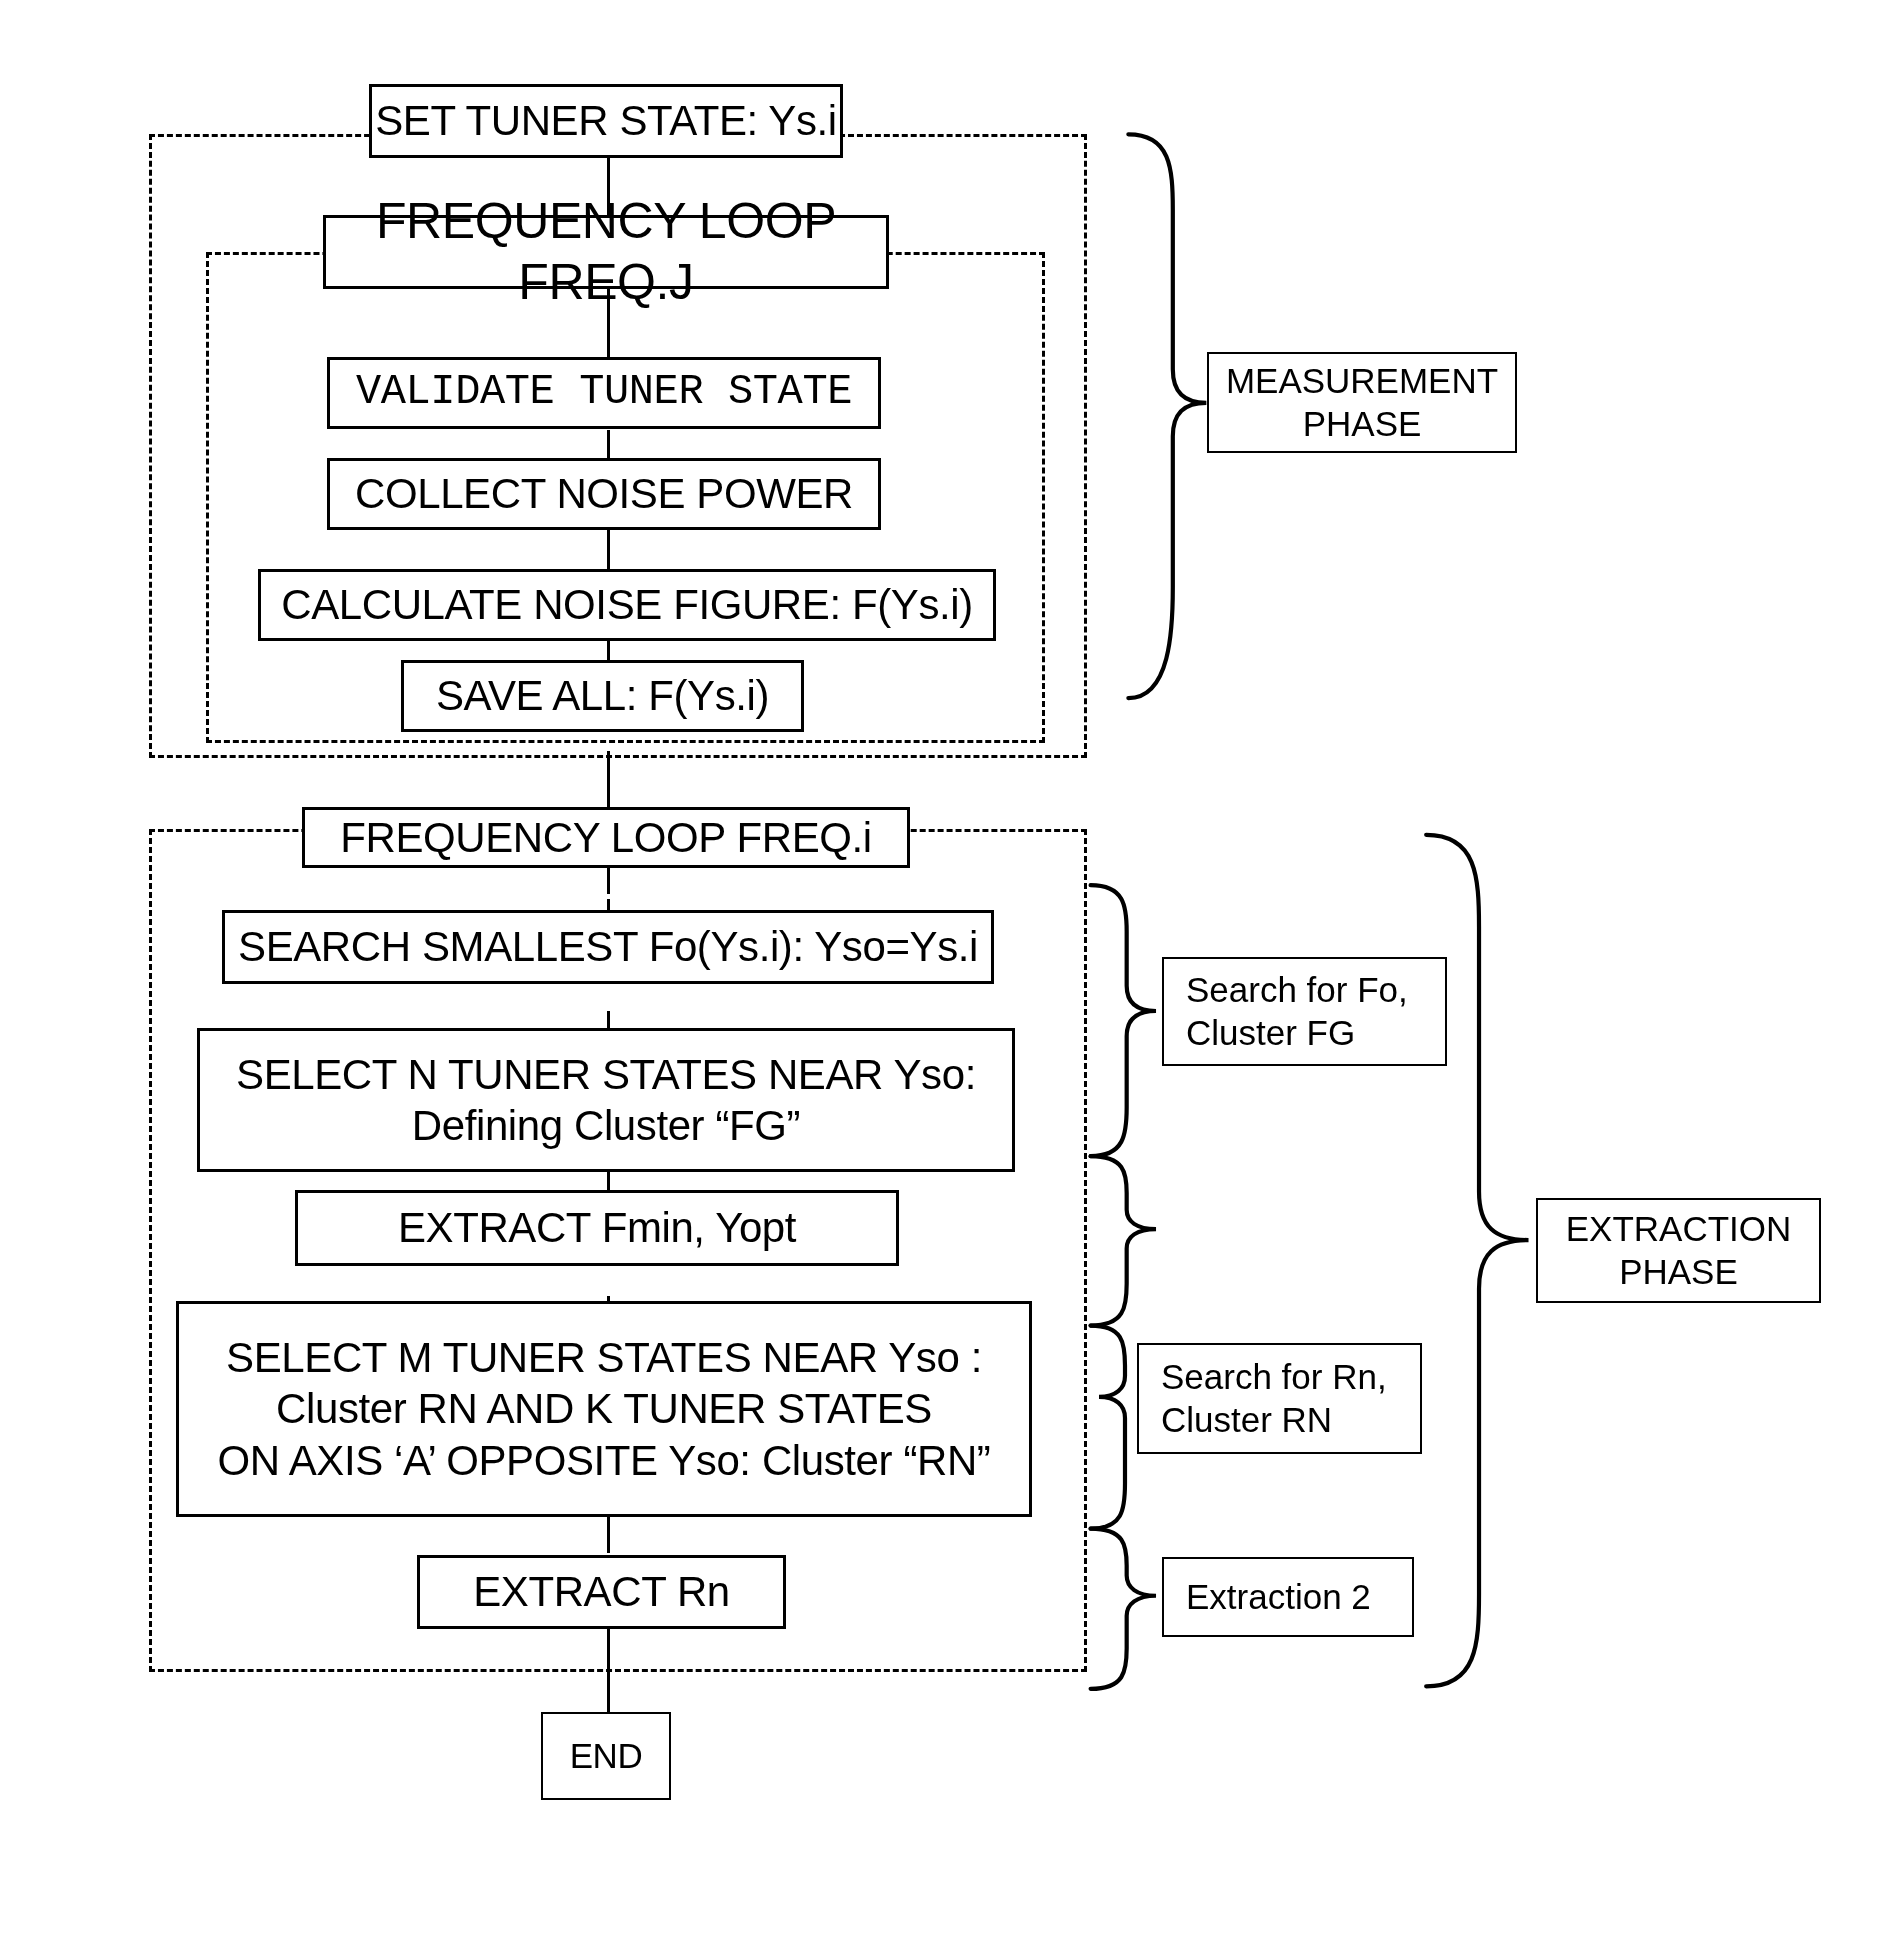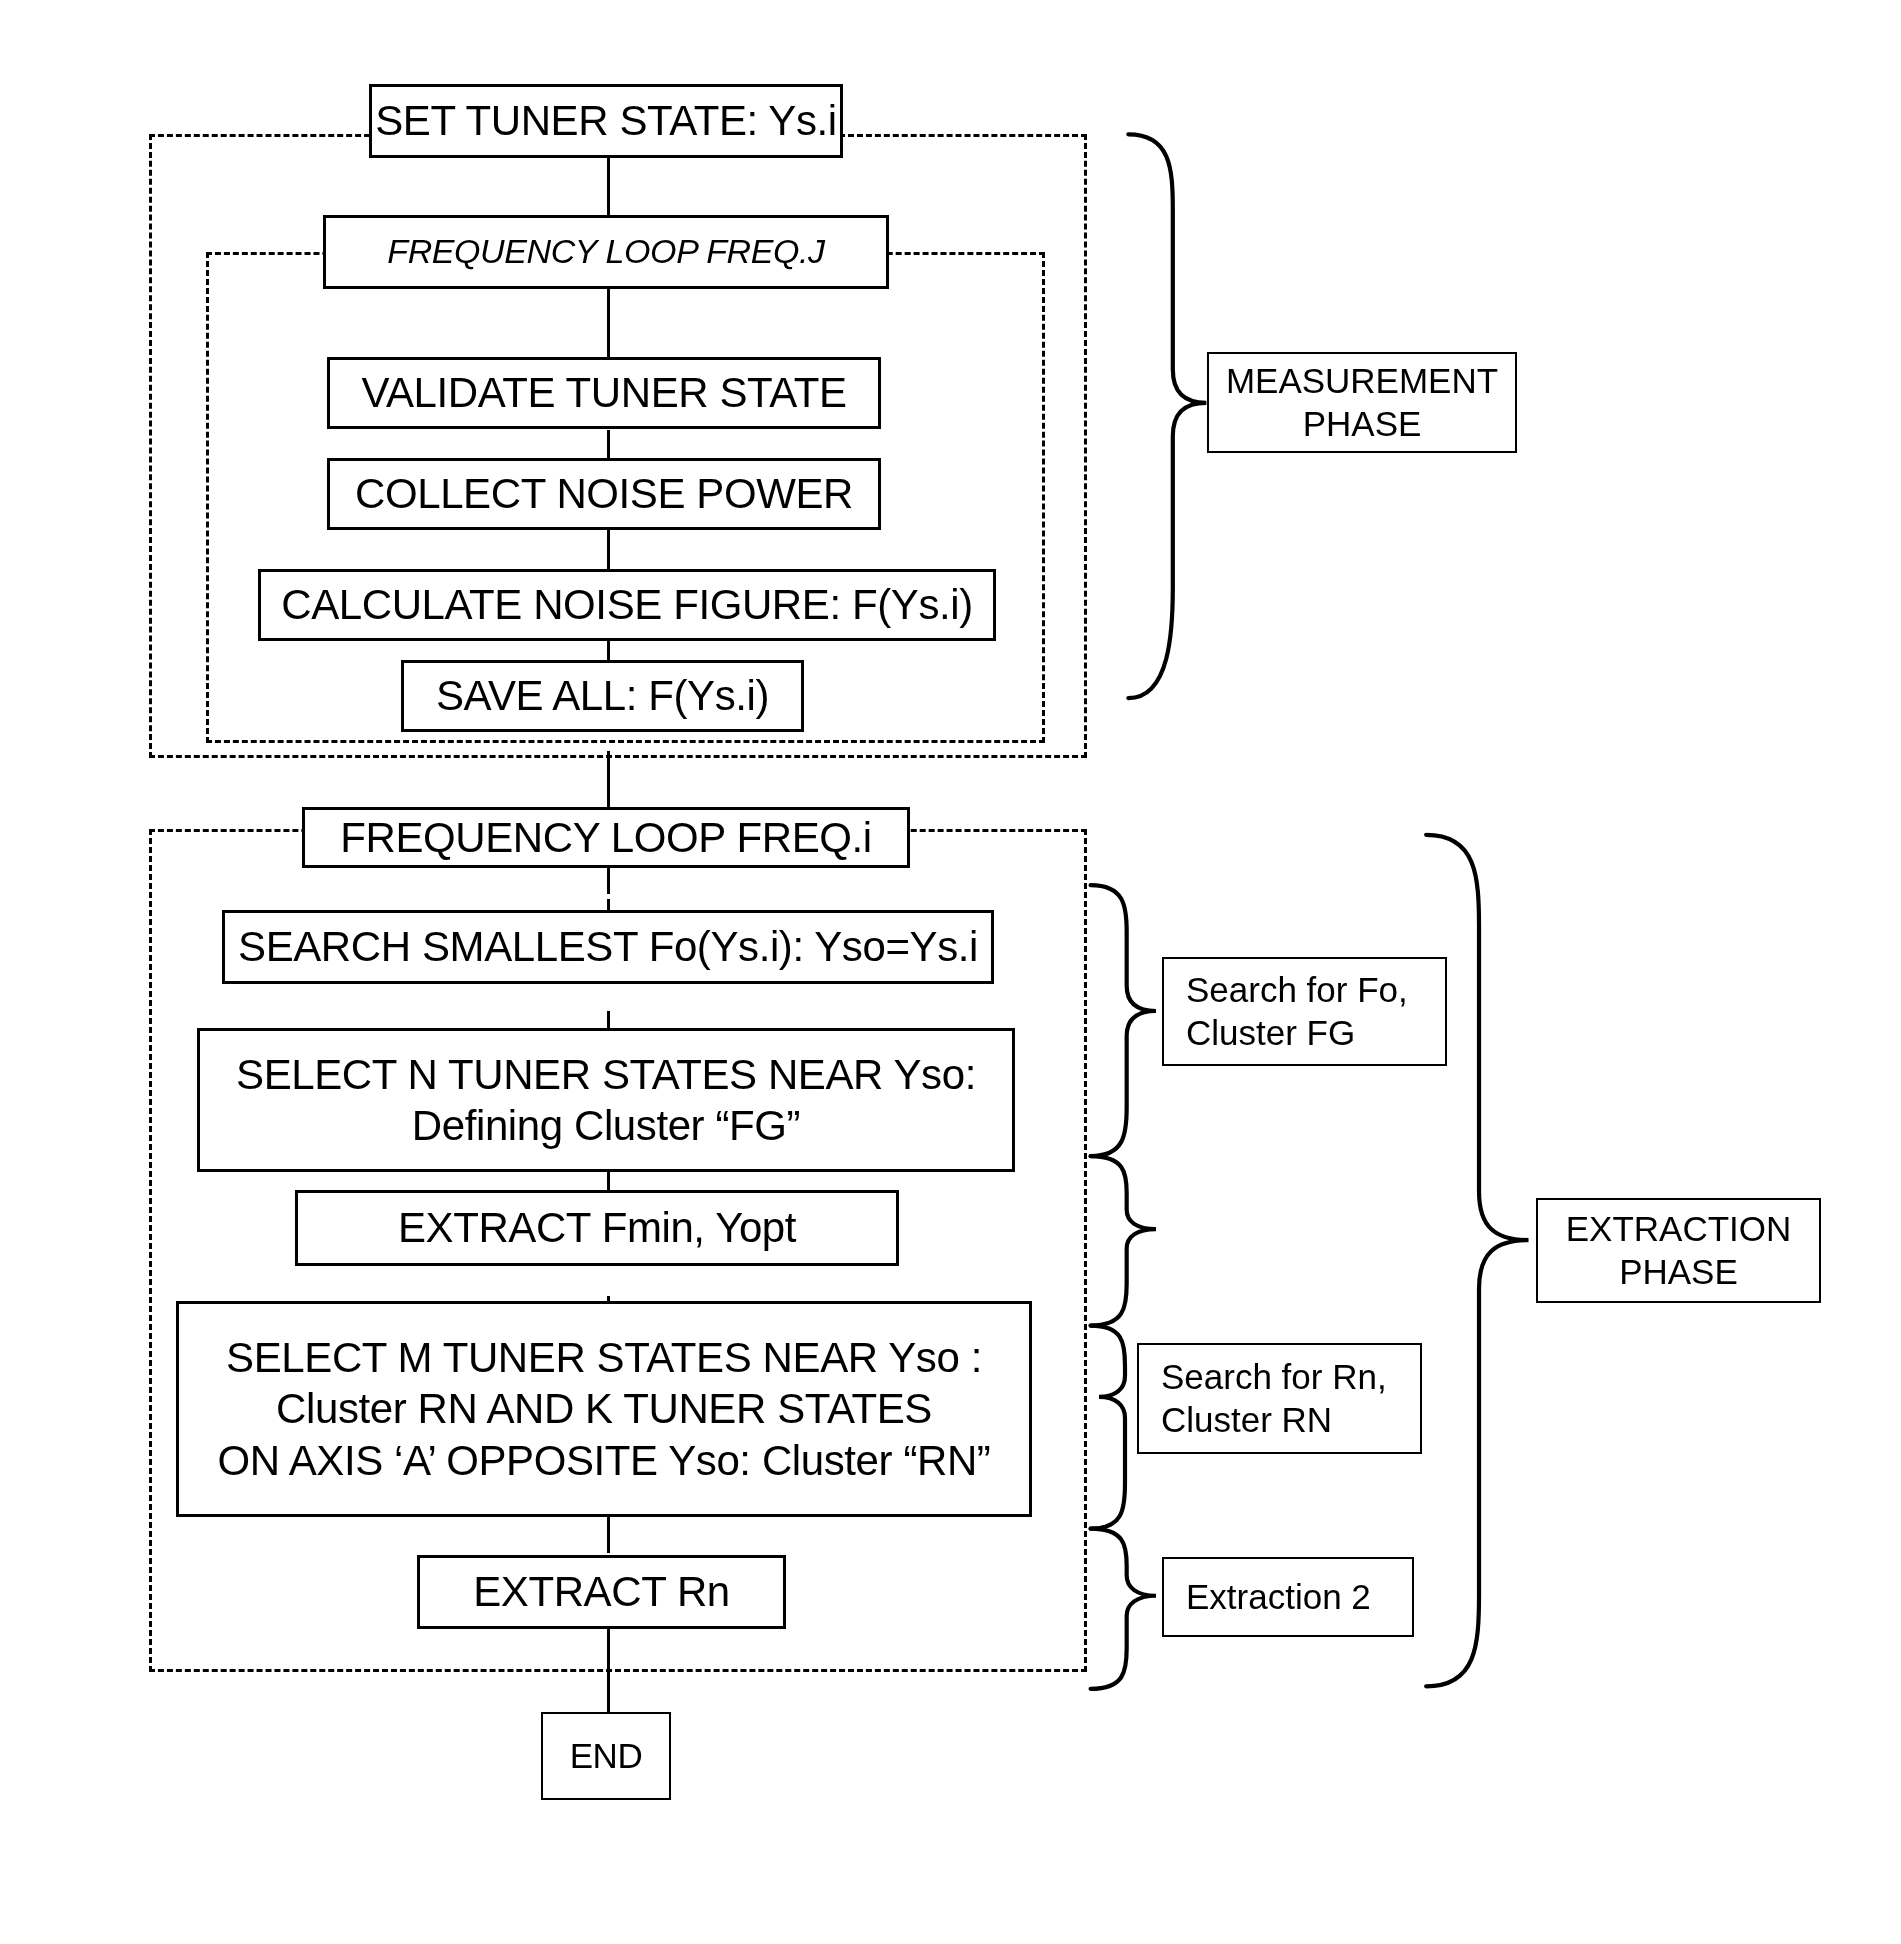--- a/index.html
+++ b/index.html
@@ -77,23 +77,23 @@
 
   <div class="conn" style="left:607px; top:899px; height:50px;"></div>
   <div class="conn" style="left:607px; top:1011px; height:34px;"></div>
   <div class="conn" style="left:607px; top:1172px; height:44px;"></div>
   <div class="conn" style="left:607px; top:1296px; height:38px;"></div>
   <div class="conn" style="left:607px; top:1517px; height:36px;"></div>
   <div class="conn" style="left:607px; top:1628px; height:117px;"></div>
 
   <div class="box cond" style="left:369px; top:84px; width:474px; height:74px; font-size:42px;">SET TUNER STATE: Ys.i</div>
 
-  <div class="box cond" style="left:323px; top:215px; width:566px; height:74px; font-size:34px;font-style:italic;">FREQUENCY LOOP FREQ.J</div>
+  <div class="box cond" style="left:323px; top:215px; width:566px; height:74px; font-size:50px;">FREQUENCY LOOP FREQ.J</div>
 
-  <div class="box cond" style="left:327px; top:357px; width:554px; height:72px; font-size:42px;">VALIDATE TUNER STATE</div>
+  <div class="box cond" style="left:327px; top:357px; width:554px; height:72px; font-size:42px;font-family:Liberation Mono, monospace;">VALIDATE TUNER STATE</div>
 
   <div class="box cond" style="left:327px; top:458px; width:554px; height:72px; font-size:42px;">COLLECT NOISE POWER</div>
 
   <div class="box cond" style="left:258px; top:569px; width:738px; height:72px; font-size:42px;">CALCULATE NOISE FIGURE: F(Ys.i)</div>
 
   <div class="box cond" style="left:401px; top:660px; width:403px; height:72px; font-size:42px;">SAVE ALL: F(Ys.i)</div>
 
   <div class="box cond" style="left:302px; top:807px; width:608px; height:61px; font-size:42px;">FREQUENCY LOOP FREQ.i</div>
 
   <div class="box cond" style="left:222px; top:910px; width:772px; height:74px; font-size:42px;">SEARCH SMALLEST Fo(Ys.i): Yso=Ys.i</div>

